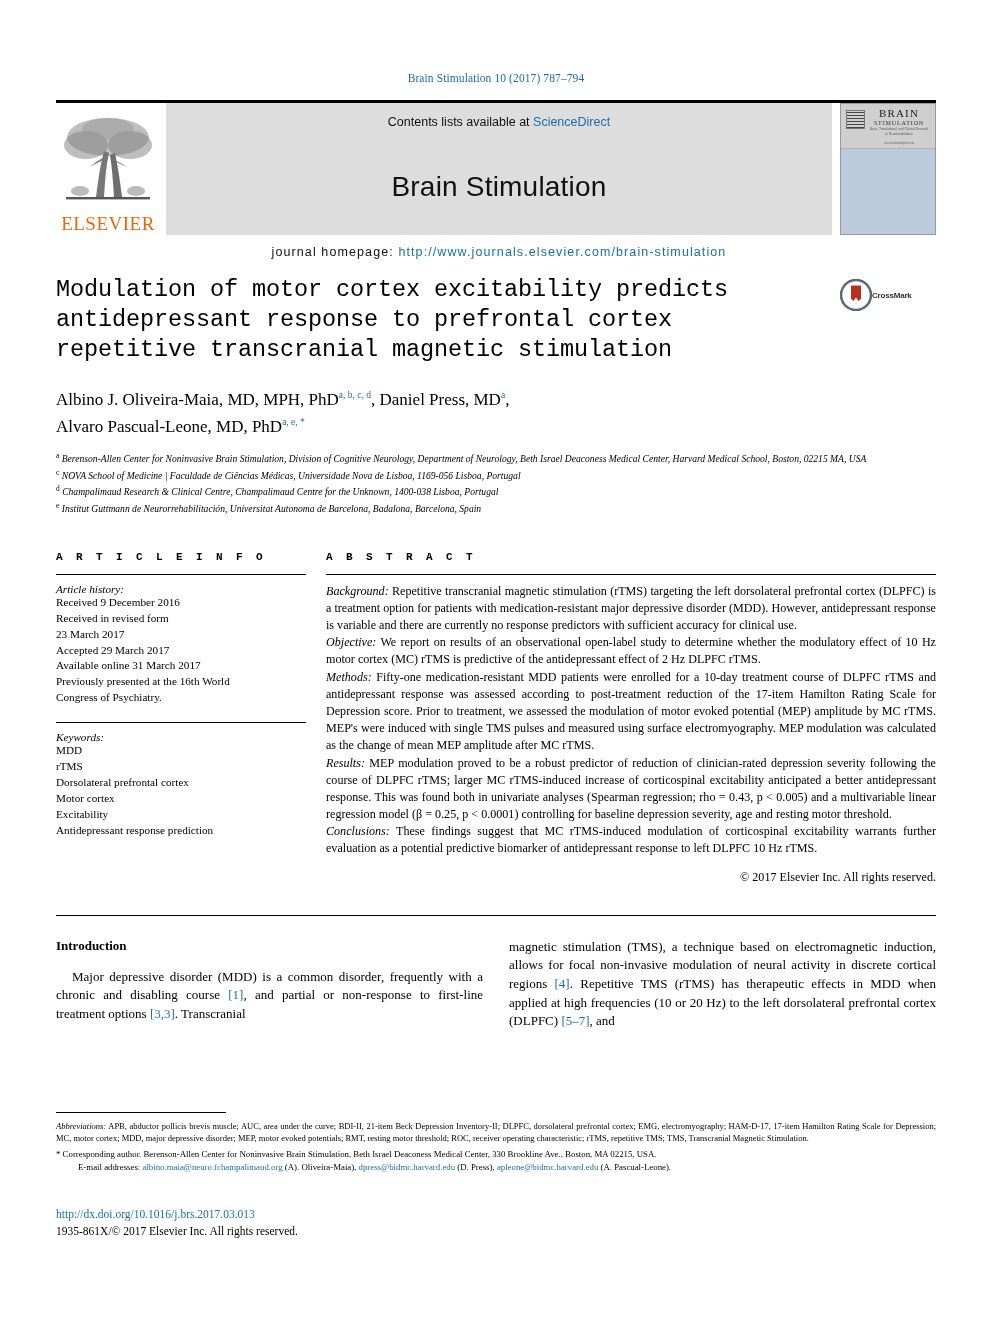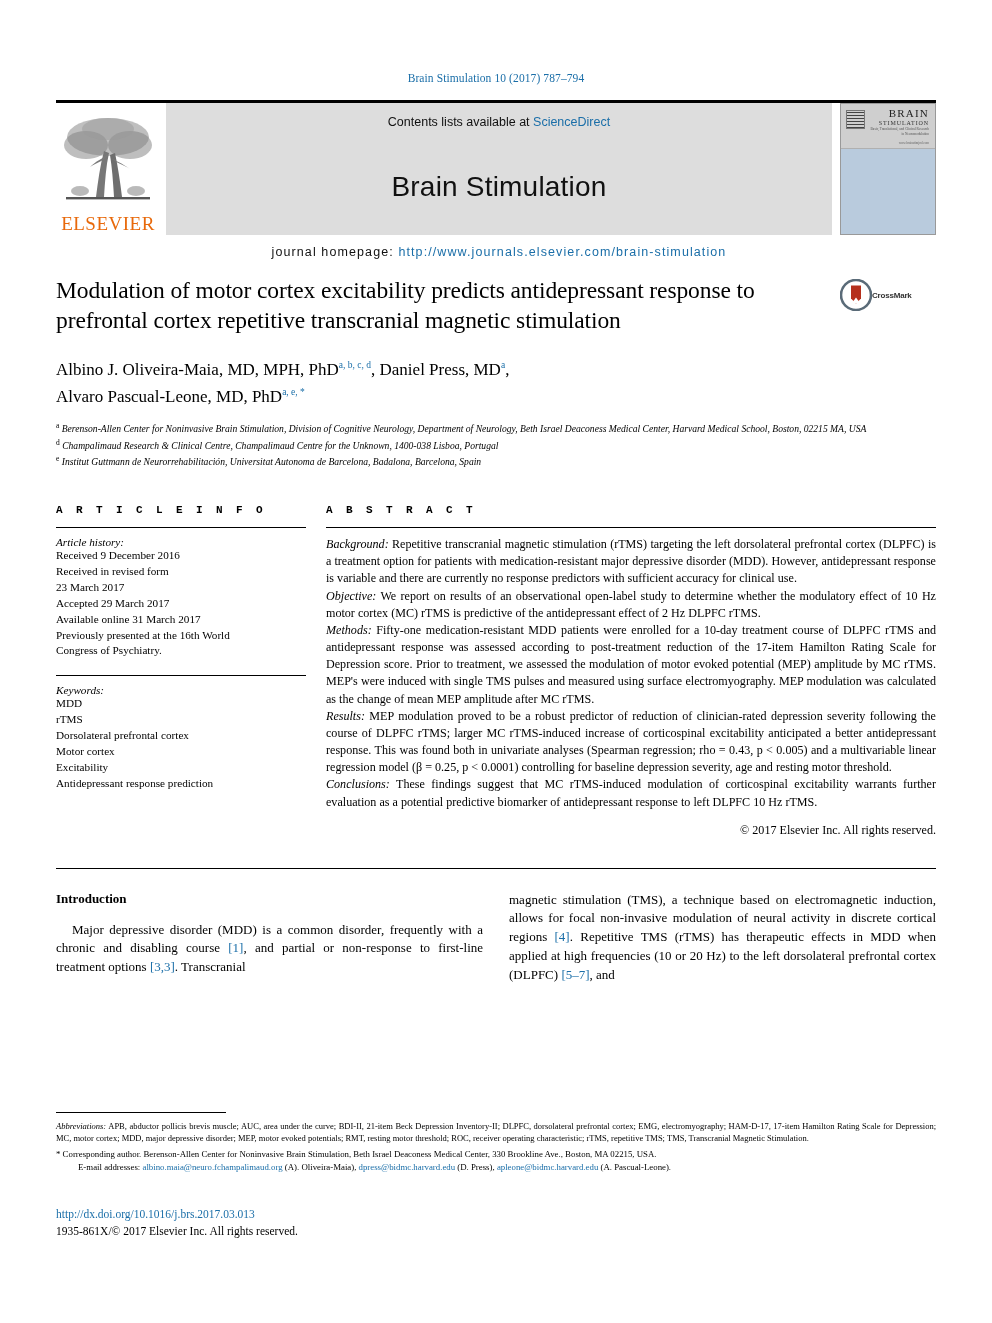--- a/index.html
+++ b/index.html
@@ -112,37 +112,37 @@
     left: 5px; top: 6px;
     width: 17px; height: 17px;
     background:
       repeating-linear-gradient(0deg,#444 0 1.5px,#cfcfcf 1.5px 3px),
       repeating-linear-gradient(90deg,#444 0 1.5px,transparent 1.5px 3px);
     border: 1px solid #777;
   }
   .cover-brain {
     position: absolute;
     right: 6px; top: 4px;
-    text-align: right;
+    text-align: center;
     width: 60px;
   }
   .cover-brain .c1 { font-size: 11px; letter-spacing: 1.2px; color:#222; line-height:1.05; }
   .cover-brain .c2 { font-size: 6px; letter-spacing: .9px; color:#333; line-height:1.2; }
   .cover-brain .c3 { font-size: 3.4px; color:#555; line-height:1.4; }
   .cover-brain .c4 { font-size: 3.2px; color:#666; margin-top:5px; }
 
   
   .title-block {
     margin-top: 40px;
     display: flex;
     align-items: flex-start;
   }
   .title-col { flex: 1 1 auto; padding-right: 16px; }
   h1.article-title {
-    font-family: Liberation Serif, serif;
+    font-family: Liberation Mono, monospace;
     font-size: 23.5px;
     font-weight: normal;
     line-height: 1.28;
     margin: 0;
     letter-spacing: -.1px;
   }
   .crossmark {
     flex: 0 0 96px;
     display: flex;
     align-items: center;
@@ -339,20 +339,21 @@
     </div>
   </div>
 
   <div class="authors">
     <span>Albino J. Oliveira-Maia, MD, MPH, PhD</span><sup>a, b, c, d</sup><span>, </span><span>Daniel Press, MD</span><sup>a</sup><span>,</span><br>
     <span>Alvaro Pascual-Leone, MD, PhD</span><sup class="star">a, e, *</sup>
   </div>
 
   <div class="affiliations">
     <div class="aff"><sup>a</sup> <span>Berenson-Allen Center for Noninvasive Brain Stimulation, Division of Cognitive Neurology, Department of Neurology, Beth Israel Deaconess Medical Center, Harvard Medical School, Boston, 02215 MA, USA</span></div>
+    <div class="aff"><sup>c</sup> <span>NOVA School of Medicine | Faculdade de Ciências Médicas, Universidade Nova de Lisboa, 1169-056 Lisboa, Portugal</span></div>
     <div class="aff"><sup>d</sup> <span>Champalimaud Research &amp; Clinical Centre, Champalimaud Centre for the Unknown, 1400-038 Lisboa, Portugal</span></div>
     <div class="aff"><sup>e</sup> <span>Institut Guttmann de Neurorrehabilitación, Universitat Autonoma de Barcelona, Badalona, Barcelona, Spain</span></div>
   </div>
 
   <div class="info-abstract">
 
     <div class="col-info">
       <div class="section-head">A R T I C L E   I N F O</div>
       <div class="rule"></div>
       <div class="hist-label">Article history:</div>

